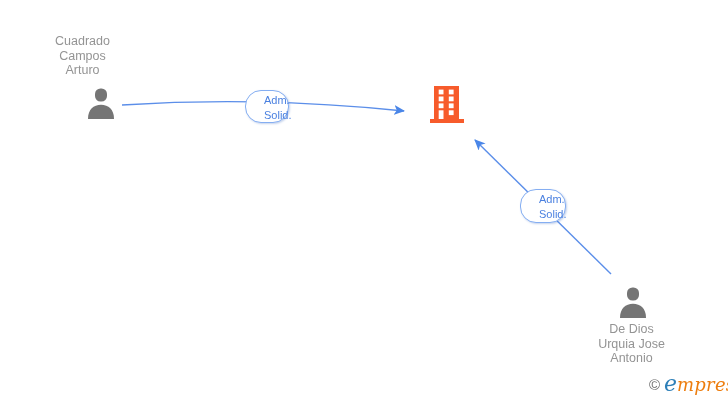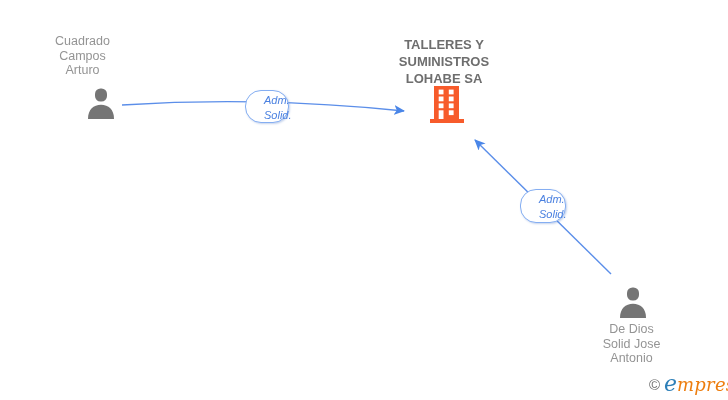--- a/index.html
+++ b/index.html
@@ -44,21 +44,20 @@
     border: 1px solid #85aef2;
     border-radius: 16px;
     box-shadow: 1px 1px 2px rgba(90, 130, 200, 0.35);
     color: #4a80e0;
     font-size: 11px;
     line-height: 14.5px;
     white-space: pre-line;
     padding: 2px 0 0 18px;
     box-sizing: border-box;
     cursor: pointer;
-    font-style: italic;
   }
   #edge-label-1 { left: 245px; top: 90px;  width: 44px; height: 33px; }
   #edge-label-2 { left: 520px; top: 189px; width: 46px; height: 34px; }
 
   #person1-icon  { position: absolute; left: 86px;  top: 88px;  }
   #person1-label { left: 22px;  top: 34px;  width: 121px; }
 
   #company-icon  { position: absolute; left: 430px; top: 86px; }
   #company-label { left: 369px; top: 36px;  width: 150px; }
 
@@ -114,23 +113,20 @@
   <div class="node-label" id="person1-label">Cuadrado
 Campos
 Arturo</div>
   <div class="node" id="person1-icon">
     <svg class="node-icon" width="30" height="31" viewBox="0 0 30 31" xmlns="http://www.w3.org/2000/svg">
       <rect x="9" y="0.5" width="12" height="13" rx="5.5" fill="#757575"></rect>
       <path d="M2,31 C2,21.5 7.5,16.8 15,16.8 C22.5,16.8 28,21.5 28,31 Z" fill="#757575"></path>
     </svg>
   </div>
 
-  <div class="node-label company-label" id="company-label">TALLERES Y
-SUMINISTROS
-LOHABE SA</div>
   <div class="node" id="company-icon">
     <svg class="node-icon" width="34" height="37" viewBox="0 0 34 37" xmlns="http://www.w3.org/2000/svg">
       <rect x="4" y="0" width="25" height="33" fill="#f75b2b"></rect>
       <rect x="0" y="33" width="34" height="4" fill="#f75b2b"></rect>
       <rect x="8.7" y="3.6" width="4.8" height="4.8" fill="#ffffff"></rect>
       <rect x="18.8" y="3.6" width="4.8" height="4.8" fill="#ffffff"></rect>
       <rect x="8.7" y="10.5" width="4.8" height="4.8" fill="#ffffff"></rect>
       <rect x="18.8" y="10.5" width="4.8" height="4.8" fill="#ffffff"></rect>
       <rect x="8.7" y="17.4" width="4.8" height="4.8" fill="#ffffff"></rect>
       <rect x="18.8" y="17.4" width="4.8" height="4.8" fill="#ffffff"></rect>
@@ -139,21 +135,21 @@
     </svg>
   </div>
 
   <div class="node" id="person2-icon">
     <svg class="node-icon" width="30" height="31" viewBox="0 0 30 31" xmlns="http://www.w3.org/2000/svg">
       <rect x="9" y="0.5" width="12" height="13" rx="5.5" fill="#757575"></rect>
       <path d="M2,31 C2,21.5 7.5,16.8 15,16.8 C22.5,16.8 28,21.5 28,31 Z" fill="#757575"></path>
     </svg>
   </div>
   <div class="node-label" id="person2-label">De Dios
-Solid Jose
+Urquia Jose
 Antonio</div>
 
   <div class="edge-label" id="edge-label-1">Adm.
 Solid.</div>
   <div class="edge-label" id="edge-label-2">Adm.
 Solid.</div>
 
   <div id="brand-logo">
     <span class="logo-c">©</span>
     <span class="logo-e">e</span>

